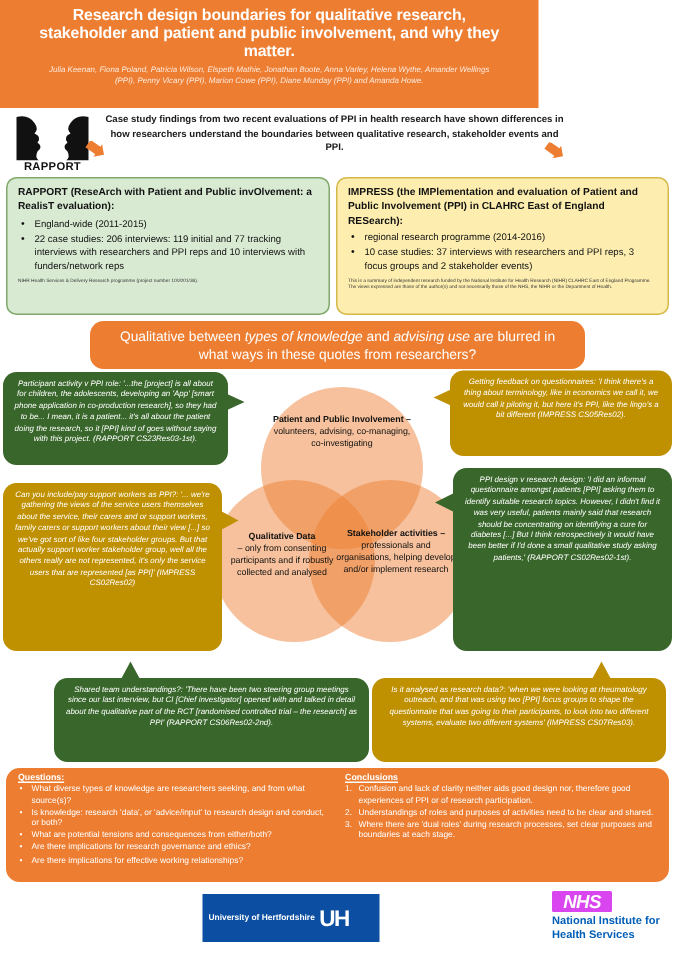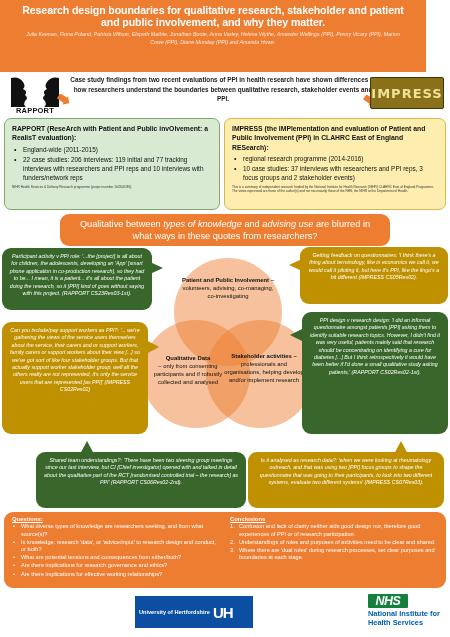--- a/index.html
+++ b/index.html
@@ -6,21 +6,21 @@
   body{
     width:450px;height:637px;
     font-family:"Liberation Sans", sans-serif;
     background:#ffffff;
     overflow:hidden;
   }
   .poster{position:relative;width:450px;height:637px;background:#ffffff;}
 
   
   .header{
-    position:absolute;left:0;top:0;width:426px;height:72px;
+    position:absolute;left:0;top:0;width:359px;height:72px;
     background:#ed7d31;
     box-sizing:border-box;padding:4px 18px 0 18px;
   }
   .title{
     color:#ffffff;font-weight:bold;font-size:10.6px;line-height:12.2px;
     text-align:center;margin:0;letter-spacing:-0.1px;
   }
   .authors{
     color:#fde9dc;font-size:5.3px;line-height:7.2px;font-style:italic;
     text-align:center;margin:3px 0 0 0;padding:0 8px;
@@ -180,21 +180,21 @@
     position:absolute;left:258px;top:6px;width:104px;height:32px;
     background:#005298;color:#fff;display:flex;flex-direction:column;
     align-items:center;justify-content:center;
   }
   .foot-uea .big{font-weight:bold;font-size:16px;line-height:16px;letter-spacing:2px;}
   .foot-uea .sm{font-size:4.4px;line-height:6px;margin-top:1px;}
   .foot-nhs{
     position:absolute;left:368px;top:4px;width:78px;
   }
   .foot-nhs .badge{
-    background:#15803d;color:#fff;font-weight:bold;font-style:italic;
+    background:#d946ef;color:#fff;font-weight:bold;font-style:italic;
     font-size:12.5px;line-height:14px;letter-spacing:-0.5px;
     text-align:center;width:40px;border-radius:1px;
   }
   .foot-nhs .nihr{
     color:#005eb8;font-weight:bold;font-size:7.4px;line-height:9px;margin-top:1px;
   }
 </style>
 </head>
 <body>
 
@@ -219,21 +219,20 @@
     <svg class="arrow-left" width="14" height="16" viewBox="0 0 14 16">
       <path d="M1 2 L9 2 L9 0 L14 5 L9 10 L9 8 L1 8 Z" fill="#ed7d31" transform="rotate(35 7 6)"></path>
     </svg>
 
     <div class="intro-text">Case study findings from two recent evaluations of PPI in health research have shown differences in how researchers understand the boundaries between qualitative research, stakeholder events and PPI.</div>
 
     <svg class="arrow-right" width="14" height="16" viewBox="0 0 14 16">
       <path d="M1 2 L9 2 L9 0 L14 5 L9 10 L9 8 L1 8 Z" fill="#ed7d31" transform="rotate(35 7 6)"></path>
     </svg>
 
-    <div class="impress-logo">IMPRESS</div>
   </div>
 
   <div class="study left">
     <h3>RAPPORT (ReseArch with Patient and Public invOlvement: a RealisT evaluation):</h3>
     <ul>
       <li>England-wide (2011-2015)</li>
       <li>22 case studies: 206 interviews: 119 initial and 77 tracking interviews with researchers and PPI reps and 10 interviews with funders/network reps</li>
     </ul>
     <div class="funder">NIHR Health Services &amp; Delivery Research programme (project number 10/2001/36).</div>
   </div>

